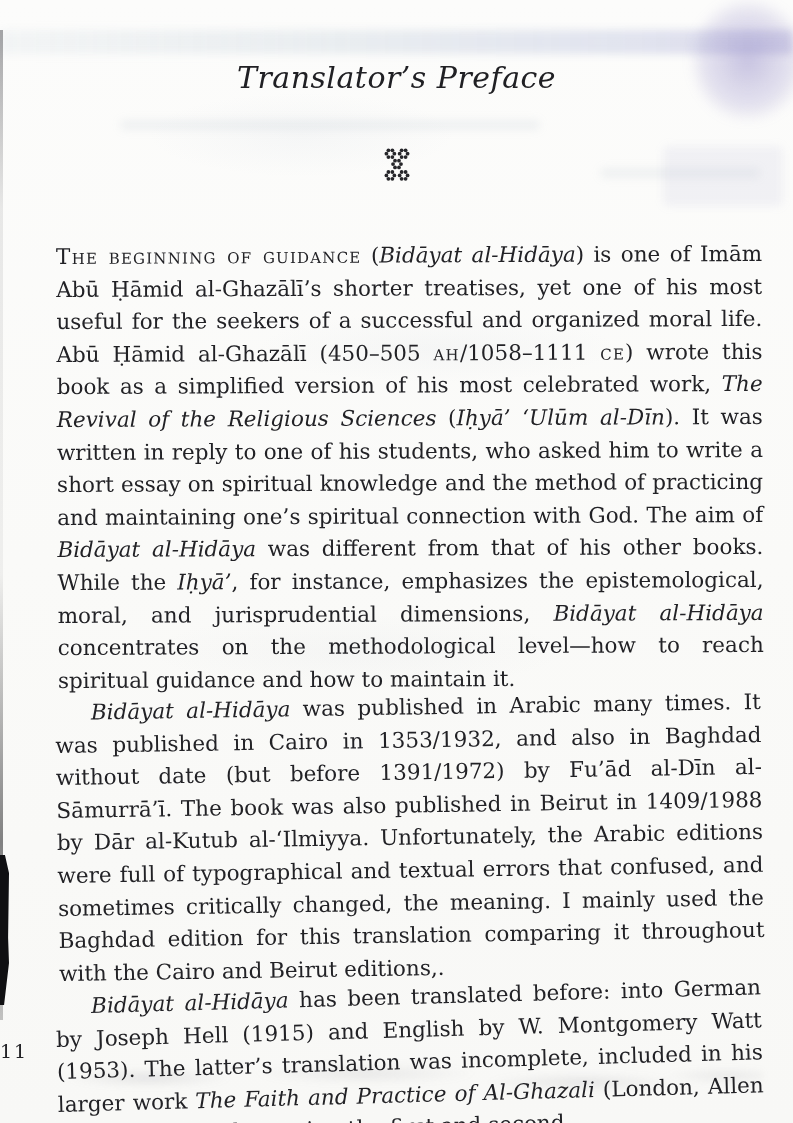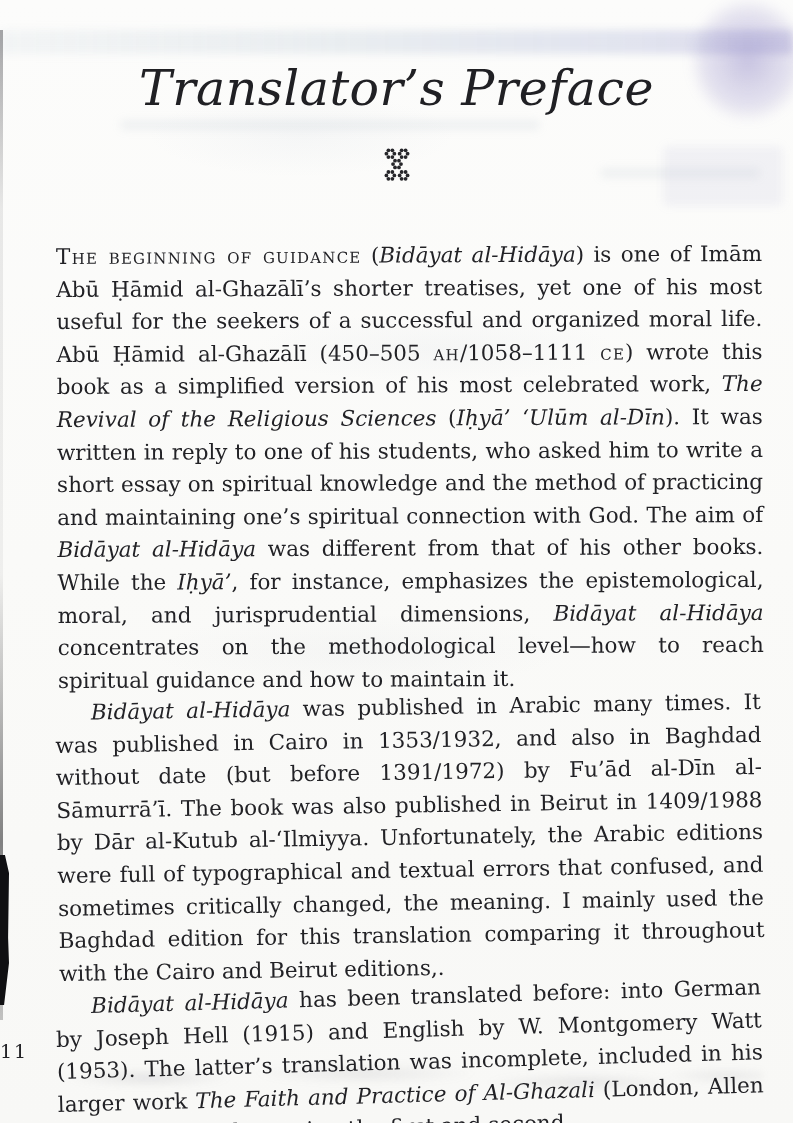--- a/index.html
+++ b/index.html
@@ -60,21 +60,21 @@
   .ghost-streak { filter: blur(4px); background: rgba(150,165,185,0.12); border-radius: 6px; }
   .gs1 { top: 120px; left: 120px; width: 420px; height: 10px; }
   .gs2 { top: 168px; left: 600px; width: 160px; height: 10px; }
   .gs3 { top: 146px; right: 10px; width: 120px; height: 60px; background: rgba(150,150,195,0.10); }
 
   
   .title {
     position: absolute; top: 60px; left: 0; right: 0;
     margin: 0; text-align: center;
     font-style: italic; font-weight: 500;
-    font-size: 49px; letter-spacing: 0.5px;
+    font-size: 30px; letter-spacing: 0.5px;
     color: #202024;
   }
   .ornament {
     position: absolute; top: 146px; left: 0; right: 0;
     text-align: center; line-height: 0;
   }
   .ornament svg { display: inline-block; }
 
   .body-text {
     position: absolute; top: 241px; left: 57px; width: 706px;

